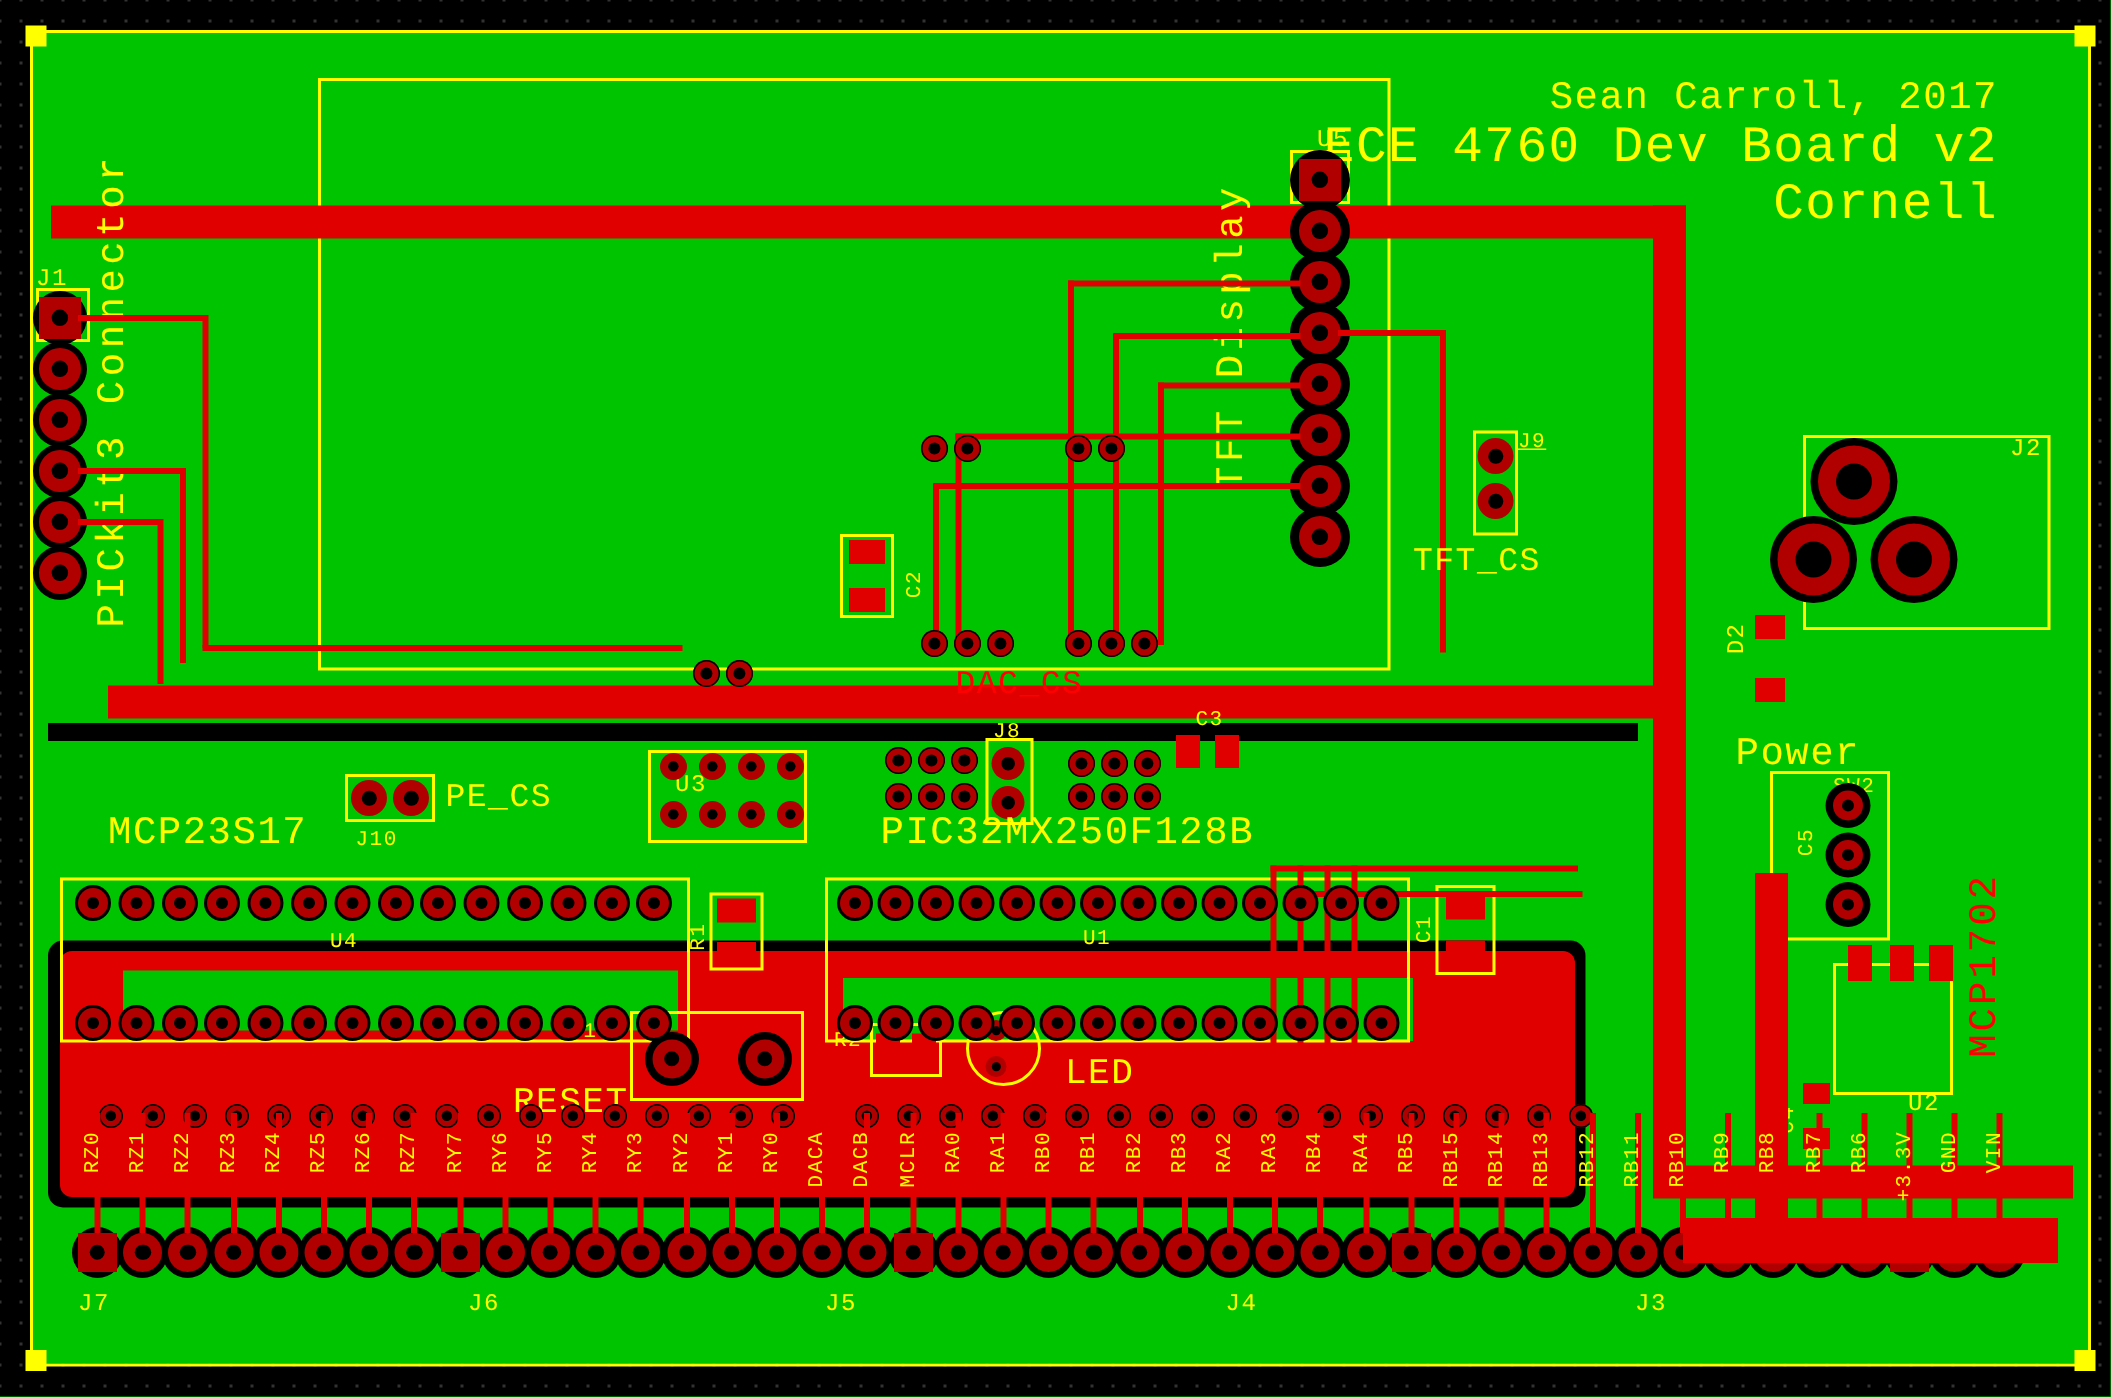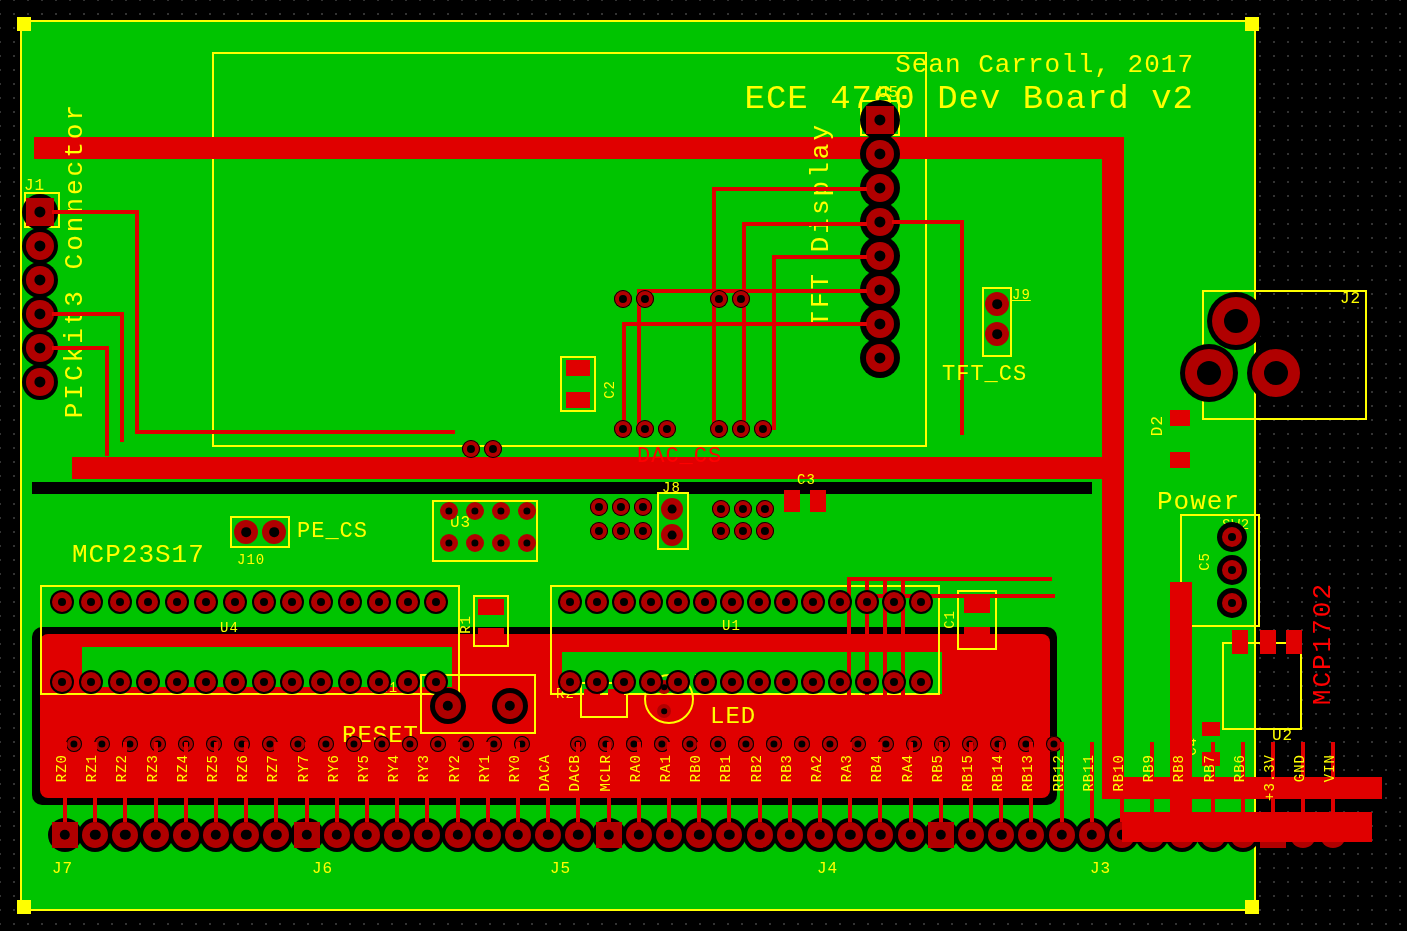--- a/index.html
+++ b/index.html
@@ -16,21 +16,21 @@
     inset: 0;
     background-image: radial-gradient(circle, rgba(200,200,200,0.25) 1px, transparent 1px);
     background-size: 14px 14px;
     background-position: 7px 7px;
     z-index: 0;
   }
   .board {
     position: absolute;
     left: 22px;
     top: 22px;
-    width: 1232px;
+    width: 1370px;
     height: 887px;
     z-index: 1;
   }
   .copper-fill {
     position: absolute;
     background: #00C400;
     inset: 0;
   }
   .outline {
     position: absolute;
@@ -136,20 +136,21 @@
 <div class="board">
   <div class="copper-fill"></div>
   <div class="outline"></div>
   <div class="corner tl"></div>
   <div class="corner tr"></div>
   <div class="corner bl"></div>
   <div class="corner br"></div>
 
   <div class="text" style="right:60px; top:28px; font-size:26px;">Sean Carroll, 2017</div>
   <div class="text" style="right:60px; top:58px; font-size:34px;">ECE 4760 Dev Board v2</div>
+  <div class="text" style="right:60px; top:96px; font-size:34px;">Cornell</div>
 
   <div class="silk-rect" style="left:190px; top:30px; width:715px; height:395px;"></div>
 
   <div class="trace w" style="left:12px; top:115px; width:1090px;"></div>
   <div class="trace wv" style="left:1080px; top:115px; height:660px;"></div>
   <div class="trace w" style="left:1080px; top:755px; width:280px;"></div>
 
   <div class="trace w" style="left:50px; top:435px; width:1050px;"></div>
 
   <div class="text vertical" style="left:38px; top:80px; font-size:26px; letter-spacing:3px;">PICkit3 Connector</div>
@@ -335,20 +336,21 @@
     <div class="via" style="left:688px; top:268px; width:18px; height:18px;"></div>
     <div class="via" style="left:710px; top:268px; width:18px; height:18px;"></div>
     <div class="via" style="left:592px; top:398px; width:18px; height:18px;"></div>
     <div class="via" style="left:614px; top:398px; width:18px; height:18px;"></div>
     <div class="via" style="left:636px; top:398px; width:18px; height:18px;"></div>
     <div class="via" style="left:688px; top:398px; width:18px; height:18px;"></div>
     <div class="via" style="left:710px; top:398px; width:18px; height:18px;"></div>
     <div class="via" style="left:732px; top:398px; width:18px; height:18px;"></div>
   </div>
 
+  <div class="text" style="left:565px; top:518px; font-size:26px;">PIC32MX250F128B</div>
   <div class="text" style="left:700px; top:596px; font-size:14px;">U1</div>
   <div class="silk-rect" style="left:528px; top:563px; width:390px; height:110px;"></div>
 
   <div class="text vertical" style="left:920px; top:588px; font-size:14px;">C1</div>
   <div class="silk-rect" style="left:935px; top:568px; width:40px; height:60px;"></div>
   <div class="smd" style="left:942px; top:573px; width:26px; height:18px;"></div>
   <div class="smd" style="left:942px; top:605px; width:26px; height:18px;"></div>
 
   <div class="text vertical" style="left:436px; top:593px; font-size:14px;">R1</div>
   <div class="silk-rect" style="left:451px; top:573px; width:36px; height:52px;"></div>

